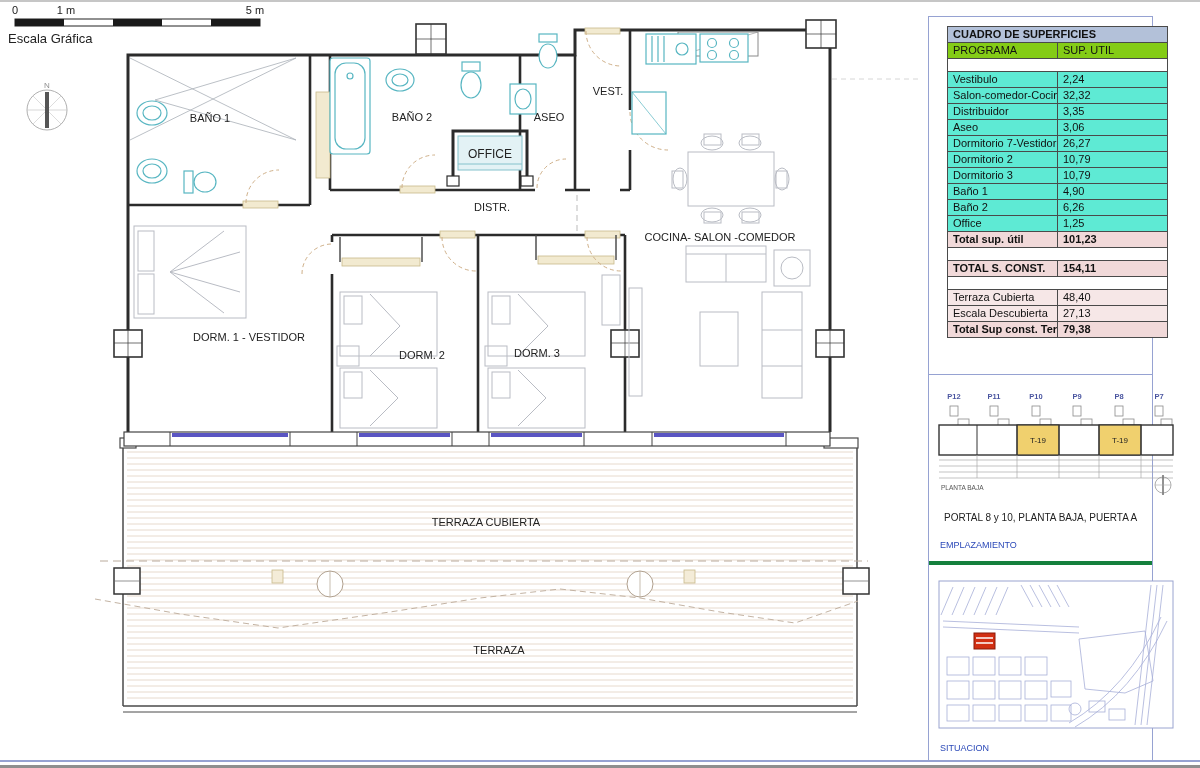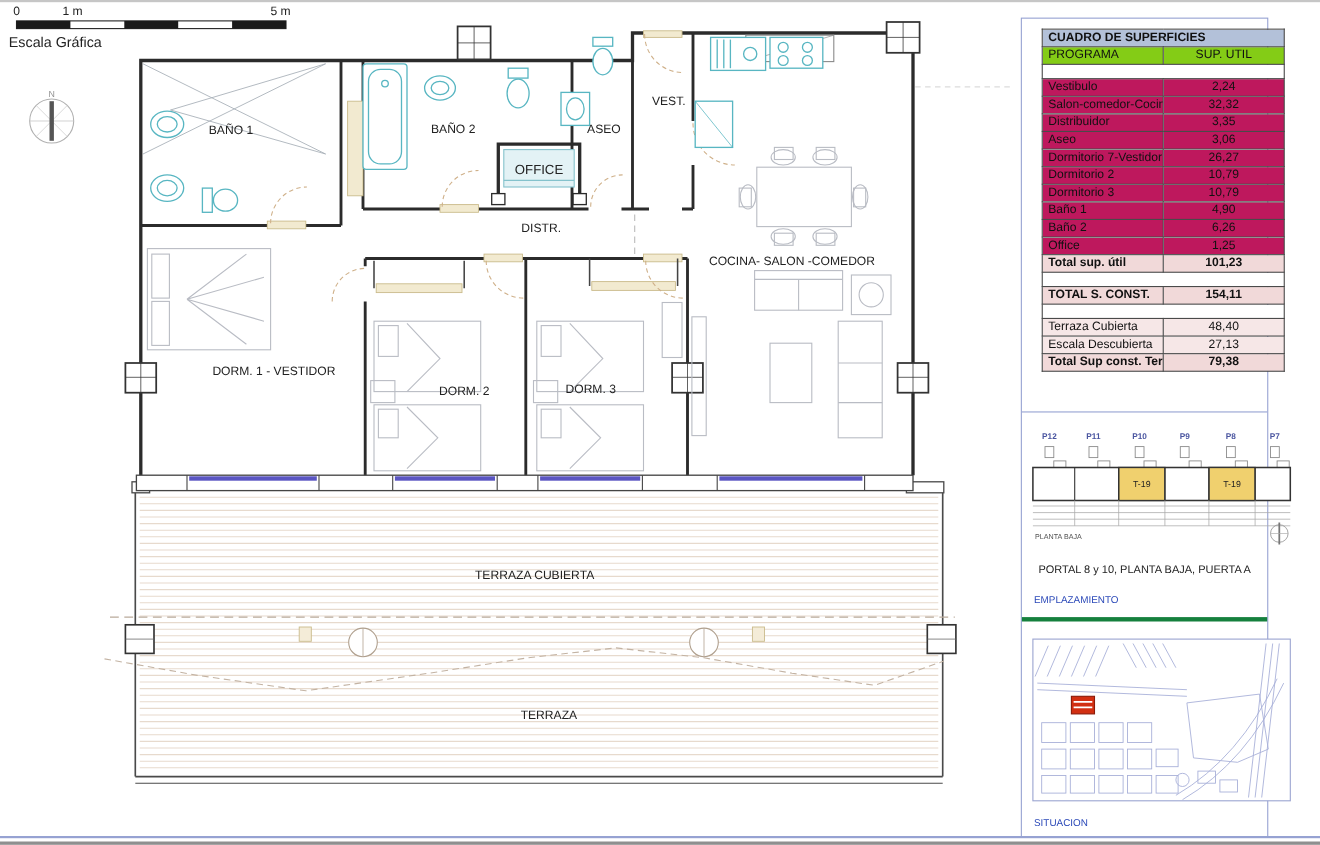--- a/index.html
+++ b/index.html
@@ -12,25 +12,25 @@
 
   
   .panel{position:absolute;left:928px;top:16px;width:225px;height:745px;border:1px solid #96a2d2;box-sizing:border-box;background:#fff;}
   .sec{position:absolute;left:0;right:0;}
   .sec-surfaces{top:0;height:357px;border-bottom:1px solid #96a2d2;}
   .sec-emplaz{top:357px;height:187px;border-bottom:4px solid #15803d;}
   .sec-situ{top:544px;bottom:0;}
 
   table.surf{border-collapse:collapse;margin:9px 0 0 18px;width:221px;font-size:11px;color:#111;table-layout:fixed;}
   table.surf td{border:1px solid #4a4a4a;padding:1px 5px;height:13px;white-space:nowrap;overflow:hidden;line-height:1.15;}
-  table.surf td.num{text-align:center;width:62px;}
+  table.surf td.num{text-align:left;width:62px;}
   tr.t-title td{background:#b3c1d9;font-weight:bold;}
   tr.t-colhead td{background:#84cc16;}
   tr.t-spacer td{height:10px;background:#fff;border-top:1px solid #4a4a4a;border-bottom:1px solid #4a4a4a;}
-  tr.t-row td{background:#be185d;}
+  tr.t-row td{background:#5eead4;}
   tr.t-total td{background:#f1d9d9;font-weight:bold;margin-top:28px;}
   tr.t-terr td{background:#f6e7e7;}
 </style>
 </head>
 <body>
 
 <div class="sheet">
   <div class="edge-top"></div>
 
   <svg width="930" height="768" viewBox="0 0 930 768" style="position:absolute;left:0;top:0;">

